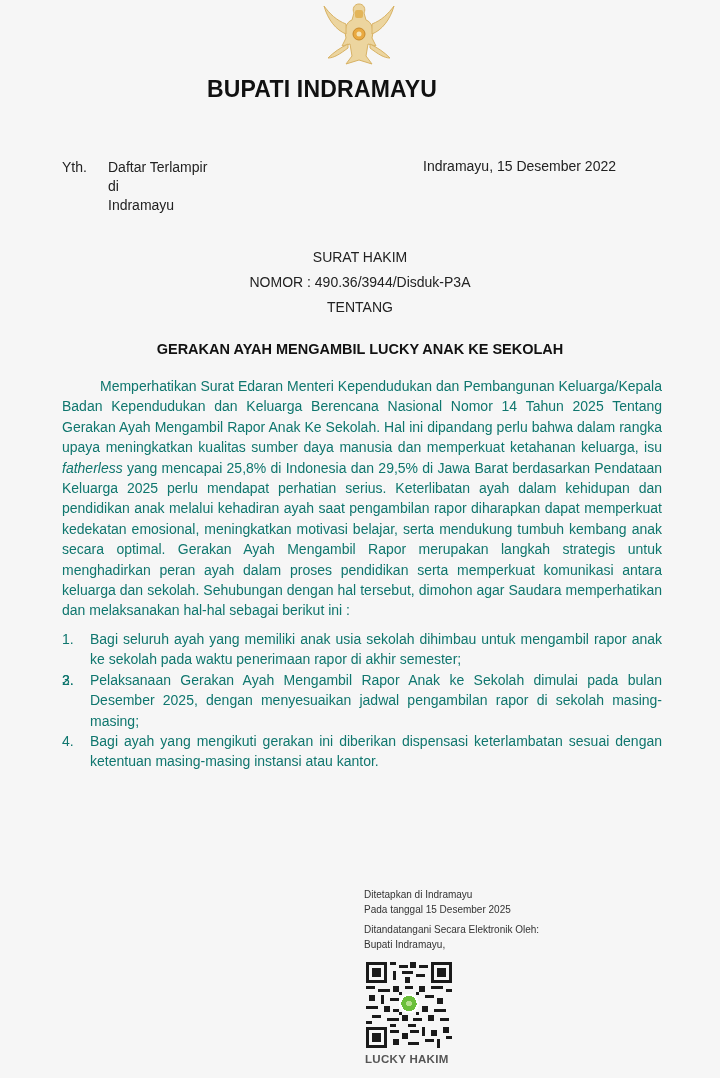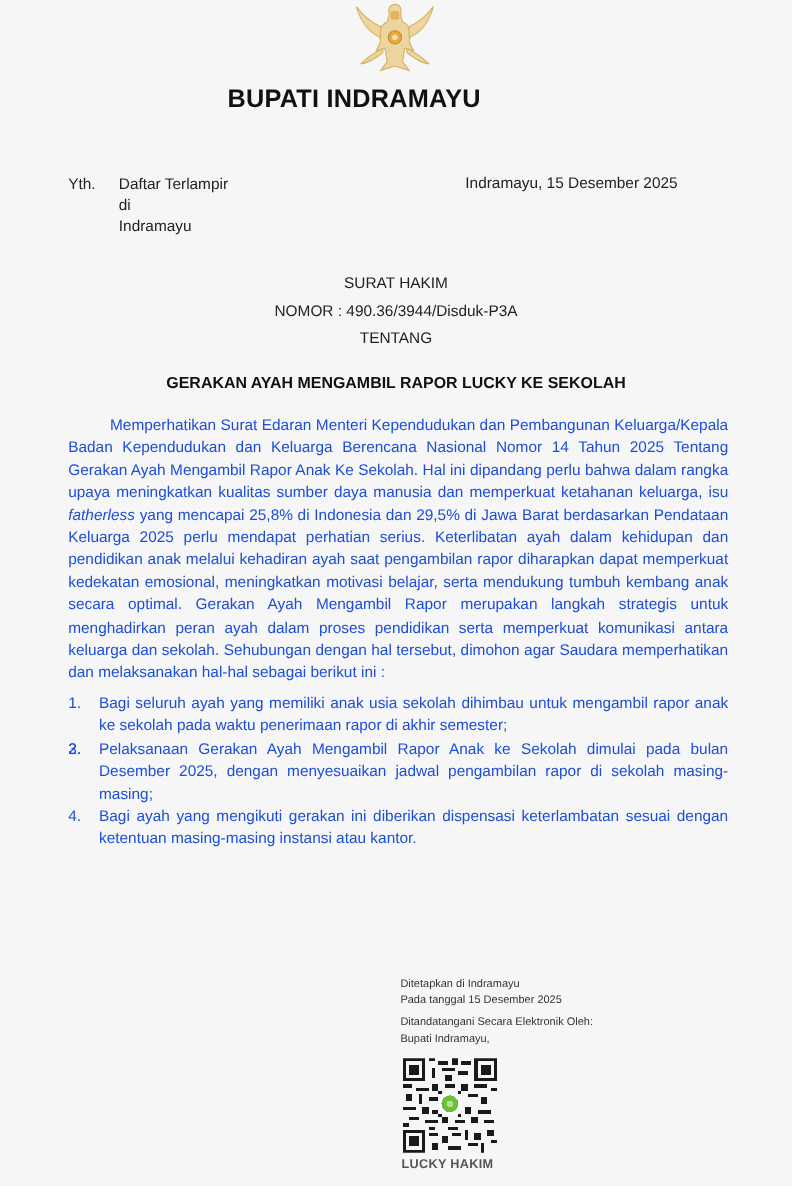--- a/index.html
+++ b/index.html
@@ -17,21 +17,21 @@
   .addr .yth { position: absolute; left: 0; top: 0; }
   .addr .lines { position: absolute; left: 46px; top: 0; white-space: nowrap; }
   .date { position: absolute; top: 158px; left: 423px; font-size: 14px; color: #222; white-space: nowrap; }
   .center-line { position: absolute; left: 0; width: 720px; text-align: center; font-size: 14px; color: #222; }
   .subject {
     position: absolute; top: 341px; left: 0; width: 720px; text-align: center;
     font-weight: bold; font-size: 14.5px; color: #111;
   }
   .body {
     position: absolute; top: 376px; left: 62px; width: 600px;
-    font-size: 14px; line-height: 20.4px; color: #1d4ed8;
+    font-size: 14px; line-height: 20.4px; color: #0f766e;
   }
   .para { text-align: justify; text-indent: 38px; margin: 0; }
   .list { margin: 8px 0 0 0; padding: 0; list-style: none; }
   .list li { position: relative; padding-left: 28px; text-align: justify; margin: 0; }
   .list li .num { position: absolute; left: 0; top: 0; }
   .closing { margin: 10px 0 0 0; text-align: left; }
   .sign { position: absolute; left: 364px; top: 888px; font-size: 10px; line-height: 14.5px; color: #333; white-space: nowrap; }
   .sign .gap { height: 6px; }
   .qr { position: absolute; left: 366px; top: 962px; width: 86px; height: 86px; }
   .signer { position: absolute; left: 365px; top: 1053px; font-size: 11.5px; font-weight: bold; color: #555; letter-spacing: 0.3px; }
@@ -55,26 +55,26 @@
 <div class="title">BUPATI INDRAMAYU</div>
 
 <div class="addr">
   <span class="yth">Yth.</span>
   <div class="lines">
     <div>Daftar Terlampir</div>
     <div>di</div>
     <div>Indramayu</div>
   </div>
 </div>
-<div class="date">Indramayu, 15 Desember 2025</div>
+<div class="date">Indramayu, 15 Desember 2022</div>
 
 <div class="center-line" style="top:249px">SURAT HAKIM</div>
 <div class="center-line" style="top:274px">NOMOR : 490.36/3944/Disduk-P3A</div>
 <div class="center-line" style="top:299px">TENTANG</div>
-<div class="subject">GERAKAN AYAH MENGAMBIL RAPOR LUCKY KE SEKOLAH</div>
+<div class="subject">GERAKAN AYAH MENGAMBIL LUCKY ANAK KE SEKOLAH</div>
 
 <div class="body">
   <p class="para"><span>Memperhatikan Surat Edaran Menteri Kependudukan dan Pembangunan Keluarga/Kepala Badan Kependudukan dan Keluarga Berencana Nasional Nomor 14 Tahun 2025 Tentang Gerakan Ayah Mengambil Rapor Anak Ke Sekolah. Hal ini dipandang perlu bahwa dalam rangka upaya meningkatkan kualitas sumber daya manusia dan memperkuat ketahanan keluarga, isu </span><i>fatherless</i><span> yang mencapai 25,8% di Indonesia dan 29,5% di Jawa Barat berdasarkan Pendataan Keluarga 2025 perlu mendapat perhatian serius. Keterlibatan ayah dalam kehidupan dan pendidikan anak melalui kehadiran ayah saat pengambilan rapor diharapkan dapat memperkuat kedekatan emosional, meningkatkan motivasi belajar, serta mendukung tumbuh kembang anak secara optimal. Gerakan Ayah Mengambil Rapor merupakan langkah strategis untuk menghadirkan peran ayah dalam proses pendidikan serta memperkuat komunikasi antara keluarga dan sekolah. Sehubungan dengan hal tersebut, dimohon agar Saudara memperhatikan dan melaksanakan hal-hal sebagai berikut ini :</span></p>
   <ol class="list">
     <li><span class="num">1.</span><span>Bagi seluruh ayah yang memiliki anak usia sekolah dihimbau untuk mengambil rapor anak ke sekolah pada waktu penerimaan rapor di akhir semester;</span></li>
     <li><span class="num">2.</span></li>
     <li><span class="num">3.</span><span>Pelaksanaan Gerakan Ayah Mengambil Rapor Anak ke Sekolah dimulai pada bulan Desember 2025, dengan menyesuaikan jadwal pengambilan rapor di sekolah masing-masing;</span></li>
     <li><span class="num">4.</span><span>Bagi ayah yang mengikuti gerakan ini diberikan dispensasi keterlambatan sesuai dengan ketentuan masing-masing instansi atau kantor.</span></li>
   </ol>
 </div>

